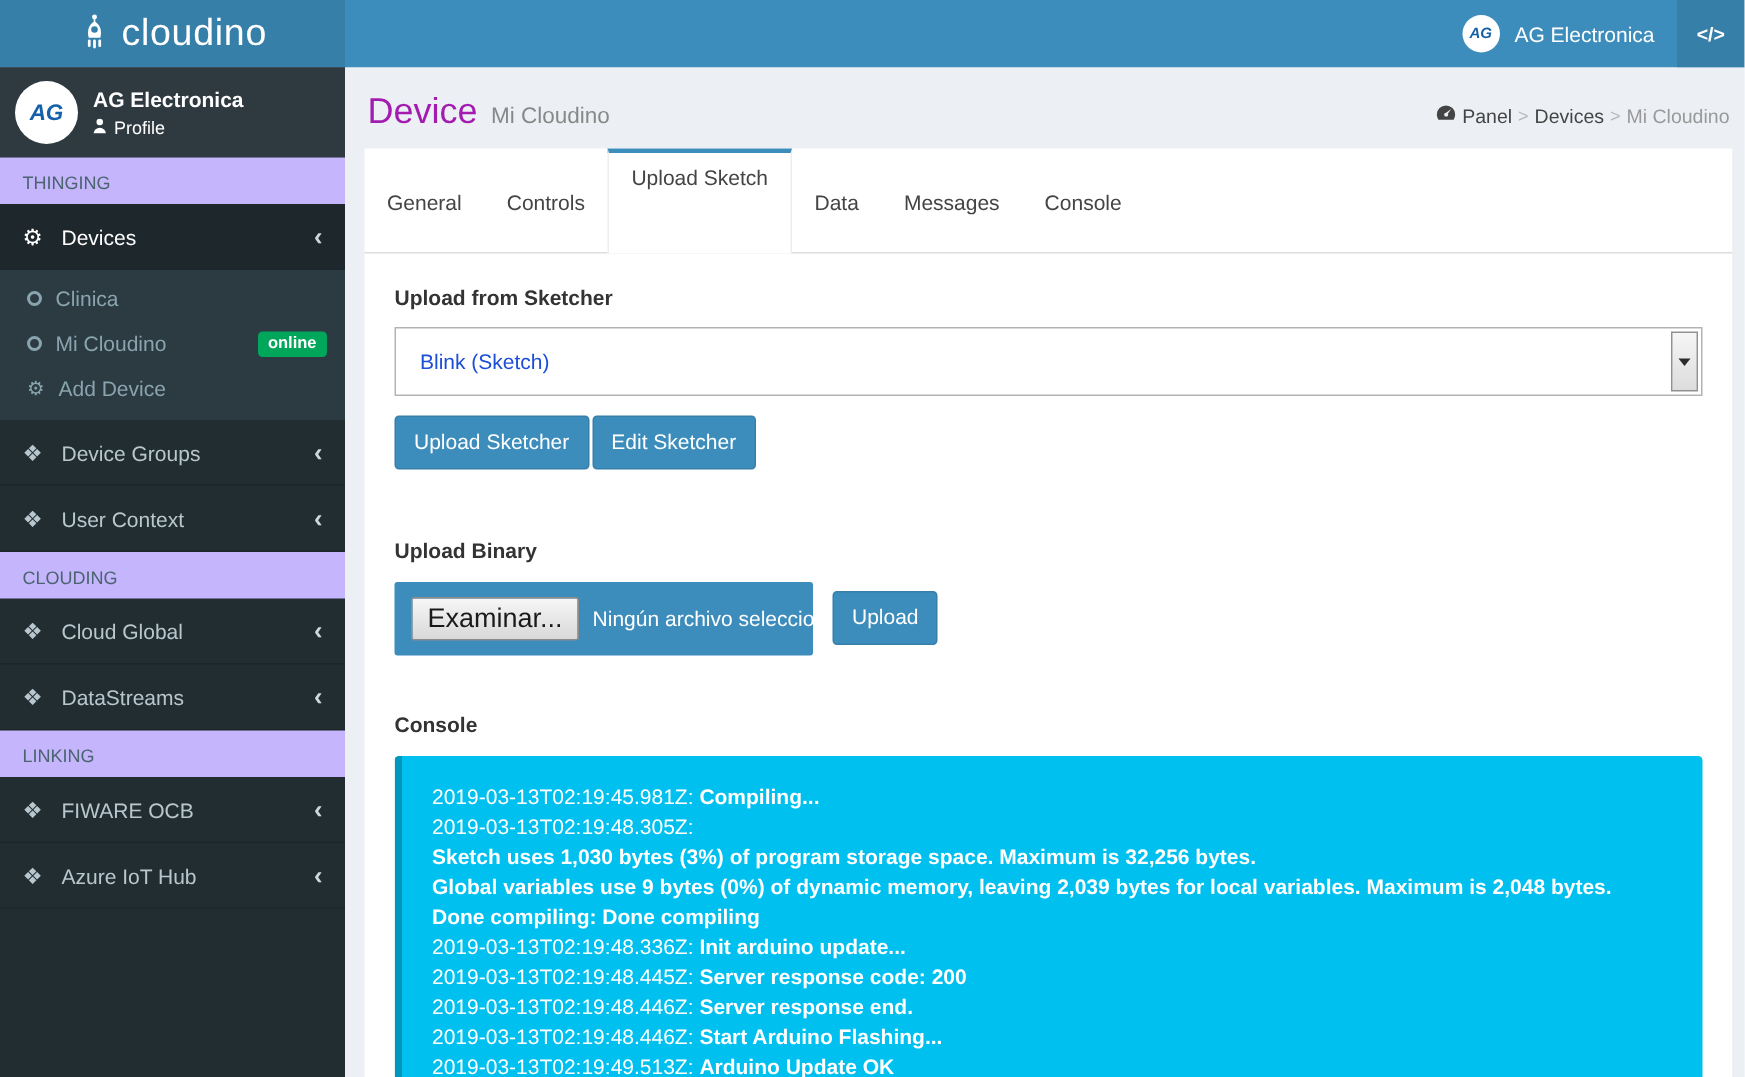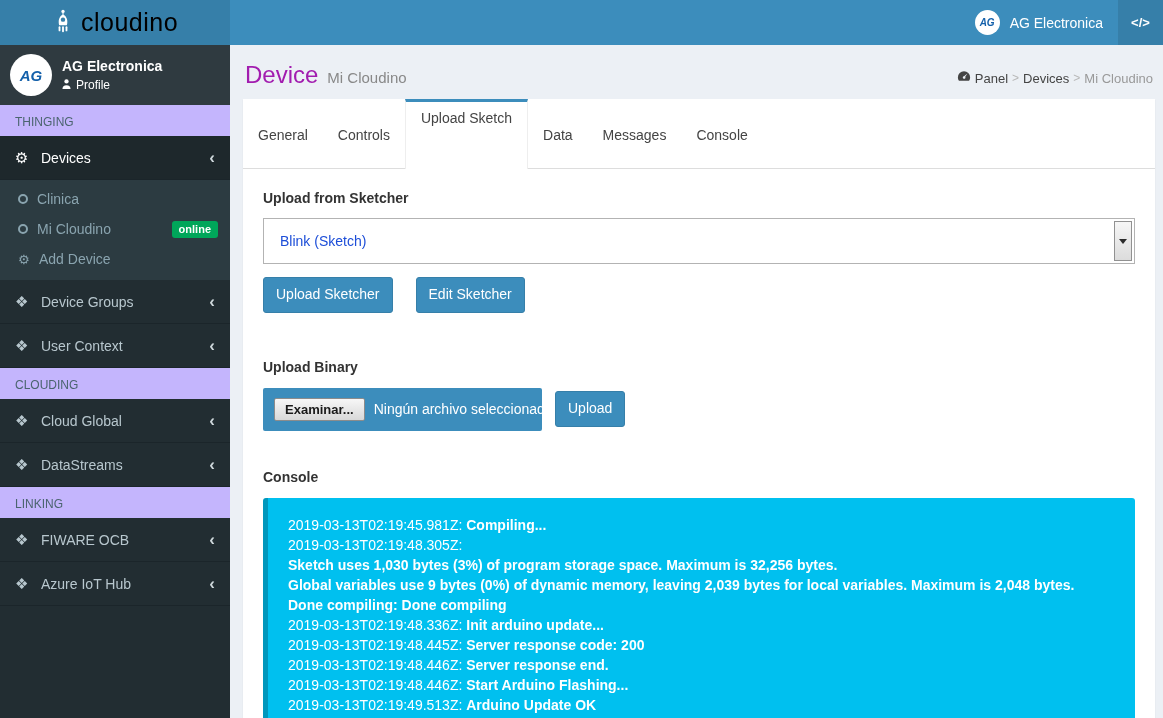--- a/index.html
+++ b/index.html
@@ -3,21 +3,21 @@
 <meta charset="utf-8">
 <style>
   * { margin:0; padding:0; box-sizing:border-box; }
   html,body { width:1163px; height:718px; overflow:hidden; }
   body { font-family:"Liberation Sans","DejaVu Sans",sans-serif; font-size:14px; background:#ecf0f5; }
 
   .screen { position:relative; width:1163px; height:718px; overflow:hidden; }
 
   
   .navbar { position:absolute; top:0; left:0; right:0; height:45px; background:#3c8dbc; display:flex; }
-  .brand { width:230px; height:45px; background:#367fa9; color:#000000; display:flex; align-items:center; justify-content:center; gap:7px; cursor:pointer; }
+  .brand { width:230px; height:45px; background:#367fa9; color:#ffffff; display:flex; align-items:center; justify-content:center; gap:7px; cursor:pointer; }
   .brand-text { font-size:25px; font-weight:300; letter-spacing:.5px; }
   .nav-right { margin-left:auto; display:flex; align-items:stretch; }
   .nav-user { display:flex; align-items:center; gap:10px; padding:0 15px; color:#fff; cursor:pointer; }
   .avatar-sm { width:25px; height:25px; border-radius:50%; background:#fff; color:#1460aa; font-size:10px; font-weight:bold; font-style:italic; display:flex; align-items:center; justify-content:center; overflow:hidden; }
   .nav-code { width:45px; background:#367fa9; color:#fff; display:flex; align-items:center; justify-content:center; font-weight:bold; font-size:13px; cursor:pointer; }
 
   
   .sidebar { position:absolute; top:45px; left:0; bottom:0; width:230px; background:#222d32; }
   .user-panel { height:60px; background:#2f3a40; display:flex; align-items:center; gap:10px; padding:10px; }
   .avatar-lg { width:42px; height:42px; border-radius:50%; background:#fff; color:#1460aa; font-size:15px; font-weight:bold; font-style:italic; display:flex; align-items:center; justify-content:center; flex-shrink:0; }
@@ -53,26 +53,26 @@
 
   .sec-label { font-weight:bold; font-size:14px; color:#333; }
 
   .select-box { margin-top:12px; position:relative; height:46px; border:1px solid #b3b3b3; background:#fff; display:flex; align-items:center; padding-left:16px; color:#1d4ed8; font-size:14px; cursor:pointer; }
   .select-arrow { position:absolute; right:2px; top:2px; bottom:2px; width:18px; border:1px solid #919191; background:linear-gradient(#f6f6f6,#dcdcdc); display:flex; align-items:center; justify-content:center; }
   .select-arrow::after { content:""; border-left:4px solid transparent; border-right:4px solid transparent; border-top:5px solid #2b2b2b; }
 
   .btn { display:inline-block; border-radius:3px; font-size:14px; padding:7px 12px; cursor:pointer; line-height:1.42; border:1px solid transparent; }
   .btn-primary { background:#3c8dbc; border-color:#367fa9; color:#fff; }
   .btn-warning { background:#f39c12; border-color:#e08e0b; color:#fff; }
-  .btn-row { margin-top:13px; display:flex; gap:23px; }
+  .btn-row { margin-top:13px; display:flex; gap:2px; }
 
   .sec-binary { margin-top:46px; }
   .file-row { margin-top:13px; display:flex; align-items:center; }
   .file-box { background:#3c8dbc; border-radius:2px; padding:10px 11px; display:flex; align-items:center; gap:9px; width:279px; }
-  .file-btn { background:linear-gradient(#f7f7f7,#d8d8d8); border:1px solid #8c8c8c; border-radius:2px; padding:3px 10px; font-size:13px; color:#1a1a1a; cursor:pointer; white-space:nowrap;font-weight:bold; }
+  .file-btn { background:linear-gradient(#f7f7f7,#d8d8d8); border:1px solid #8c8c8c; border-radius:2px; padding:3px 10px; font-size:18px; color:#1a1a1a; cursor:pointer; white-space:nowrap; }
   .file-status { color:#fff; font-size:14px; white-space:nowrap; }
   .file-row .btn { margin-left:13px; }
 
   .sec-console { margin-top:38px; }
   .console-box { margin-top:13px; background:#00c0ef; border-left:5px solid #0097bc; border-radius:3px; padding:17px 20px; color:#fff; font-size:14px; line-height:20px; }
   .cline .t { font-weight:normal; }
   .cline .m { font-weight:bold; }
   .clear-row { margin-top:17px; }
 </style>
 </head>

